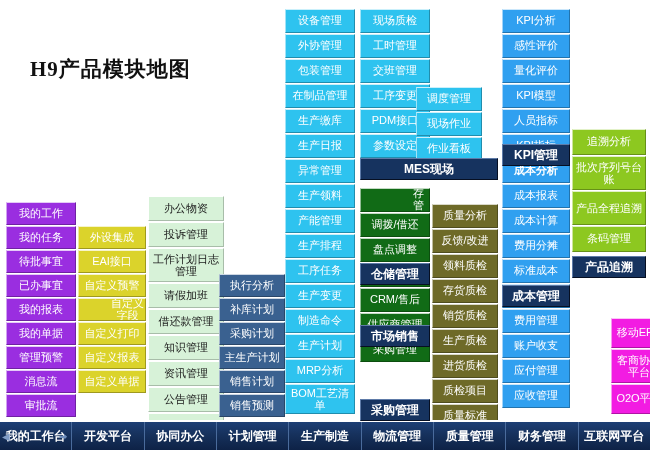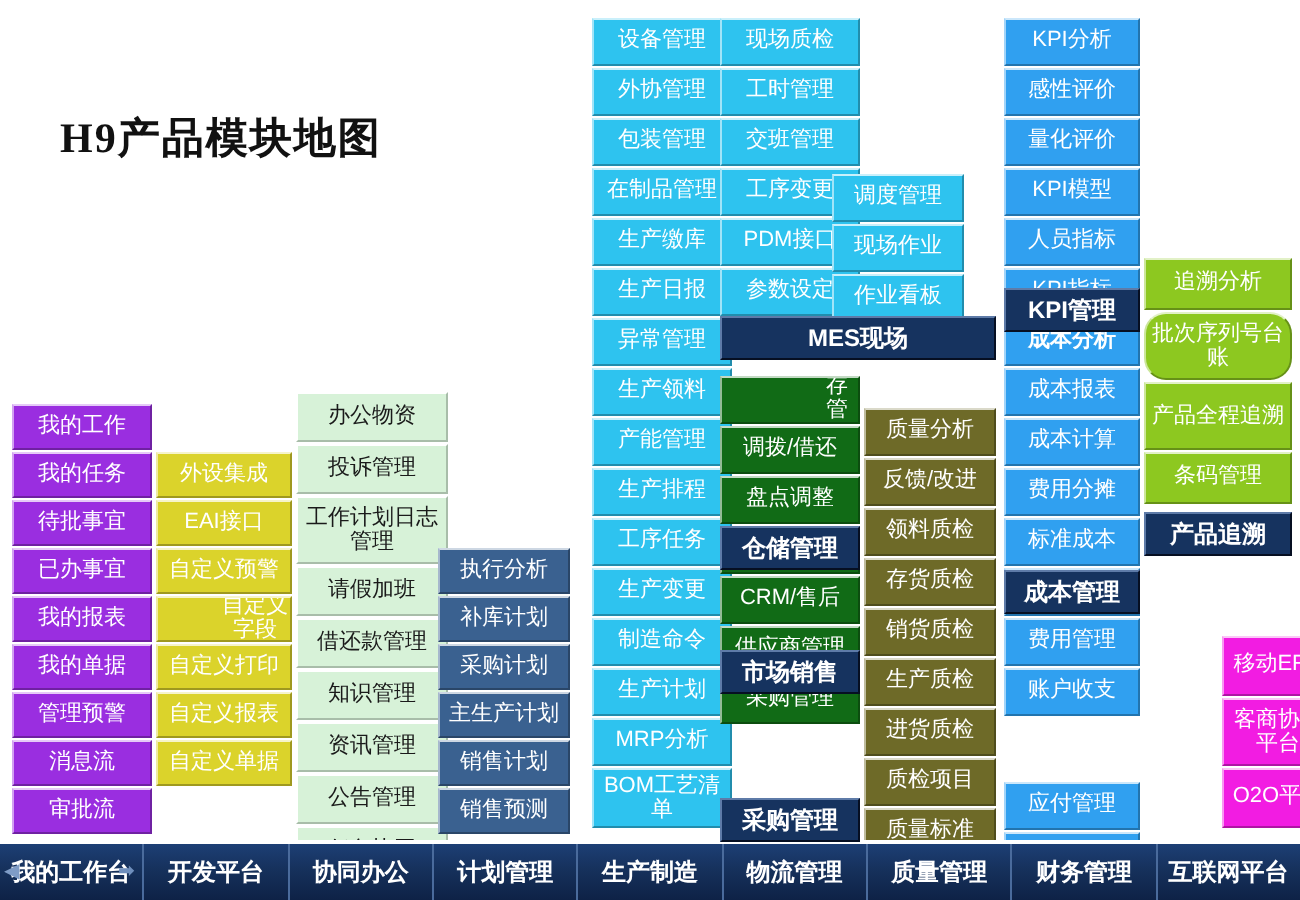--- a/index.html
+++ b/index.html
@@ -130,21 +130,21 @@
         <div class="cell c-mint" style="height: 25px;">任务协同</div>
       </div>
       <div class="col" style="left: 219px; top: 274px; width: 66px;">
         <div class="cell c-steel" style="height: 23px;">执行分析</div>
         <div class="cell c-steel" style="height: 23px;">补库计划</div>
         <div class="cell c-steel" style="height: 23px;">采购计划</div>
         <div class="cell c-steel" style="height: 23px;">主生产计划</div>
         <div class="cell c-steel" style="height: 23px;">销售计划</div>
         <div class="cell c-steel" style="height: 23px;">销售预测</div>
       </div>
-      <div class="col" style="left: 296px; top: 9px; width: 70px;">
+      <div class="col" style="left: 285px; top: 9px; width: 70px;">
         <div class="cell c-cyan" style="height: 24px;">设备管理</div>
         <div class="cell c-cyan" style="height: 24px;">外协管理</div>
         <div class="cell c-cyan" style="height: 24px;">包装管理</div>
         <div class="cell c-cyan" style="height: 24px;">在制品管理</div>
         <div class="cell c-cyan" style="height: 24px;">生产缴库</div>
         <div class="cell c-cyan" style="height: 24px;">生产日报</div>
         <div class="cell c-cyan" style="height: 24px;">异常管理</div>
         <div class="cell c-cyan" style="height: 24px;">生产领料</div>
         <div class="cell c-cyan" style="height: 24px;">产能管理</div>
         <div class="cell c-cyan" style="height: 24px;">生产排程</div>
@@ -196,26 +196,26 @@
         <div class="cell c-blue" style="height: 24px;">人员指标</div>
         <div class="cell c-blue" style="height: 24px;">KPI指标</div>
         <div class="cell c-blue" style="height: 24px; font-weight: bold;">成本分析</div>
         <div class="cell c-blue" style="height: 24px;">成本报表</div>
         <div class="cell c-blue" style="height: 24px;">成本计算</div>
         <div class="cell c-blue" style="height: 24px;">费用分摊</div>
         <div class="cell c-blue" style="height: 24px;">标准成本</div>
         <div class="cell c-blue" style="height: 24px;">总账接口</div>
         <div class="cell c-blue" style="height: 24px;">费用管理</div>
         <div class="cell c-blue" style="height: 24px;">账户收支</div>
-        <div class="cell c-blue" style="height: 24px; margin-top: 32px;">应付管理</div>
+        <div class="cell c-blue" style="height: 24px;">应付管理</div>
         <div class="cell c-blue" style="height: 24px;">应收管理</div>
       </div>
       <div class="col" style="left: 572px; top: 129px; width: 74px;">
         <div class="cell c-lgreen" style="height: 26px;">追溯分析</div>
-        <div class="cell c-lgreen tall" style="height: 34px; border-radius: 11px;">批次序列号台账</div>
+        <div class="cell c-lgreen tall" style="height: 34px;">批次序列号台账</div>
         <div class="cell c-lgreen tall" style="height: 34px;">产品全程追溯</div>
         <div class="cell c-lgreen" style="height: 26px;">条码管理</div>
       </div>
       <div class="col" style="left: 572px; top: 318px; width: 56px; padding-left: 39px;">
         <div class="cell c-magenta" style="height: 30px;">移动ERP</div>
         <div class="cell c-magenta tall" style="height: 34px;">客商协同平台</div>
         <div class="cell c-magenta" style="height: 30px;">O2O平台</div>
       </div>
     </div>
 

